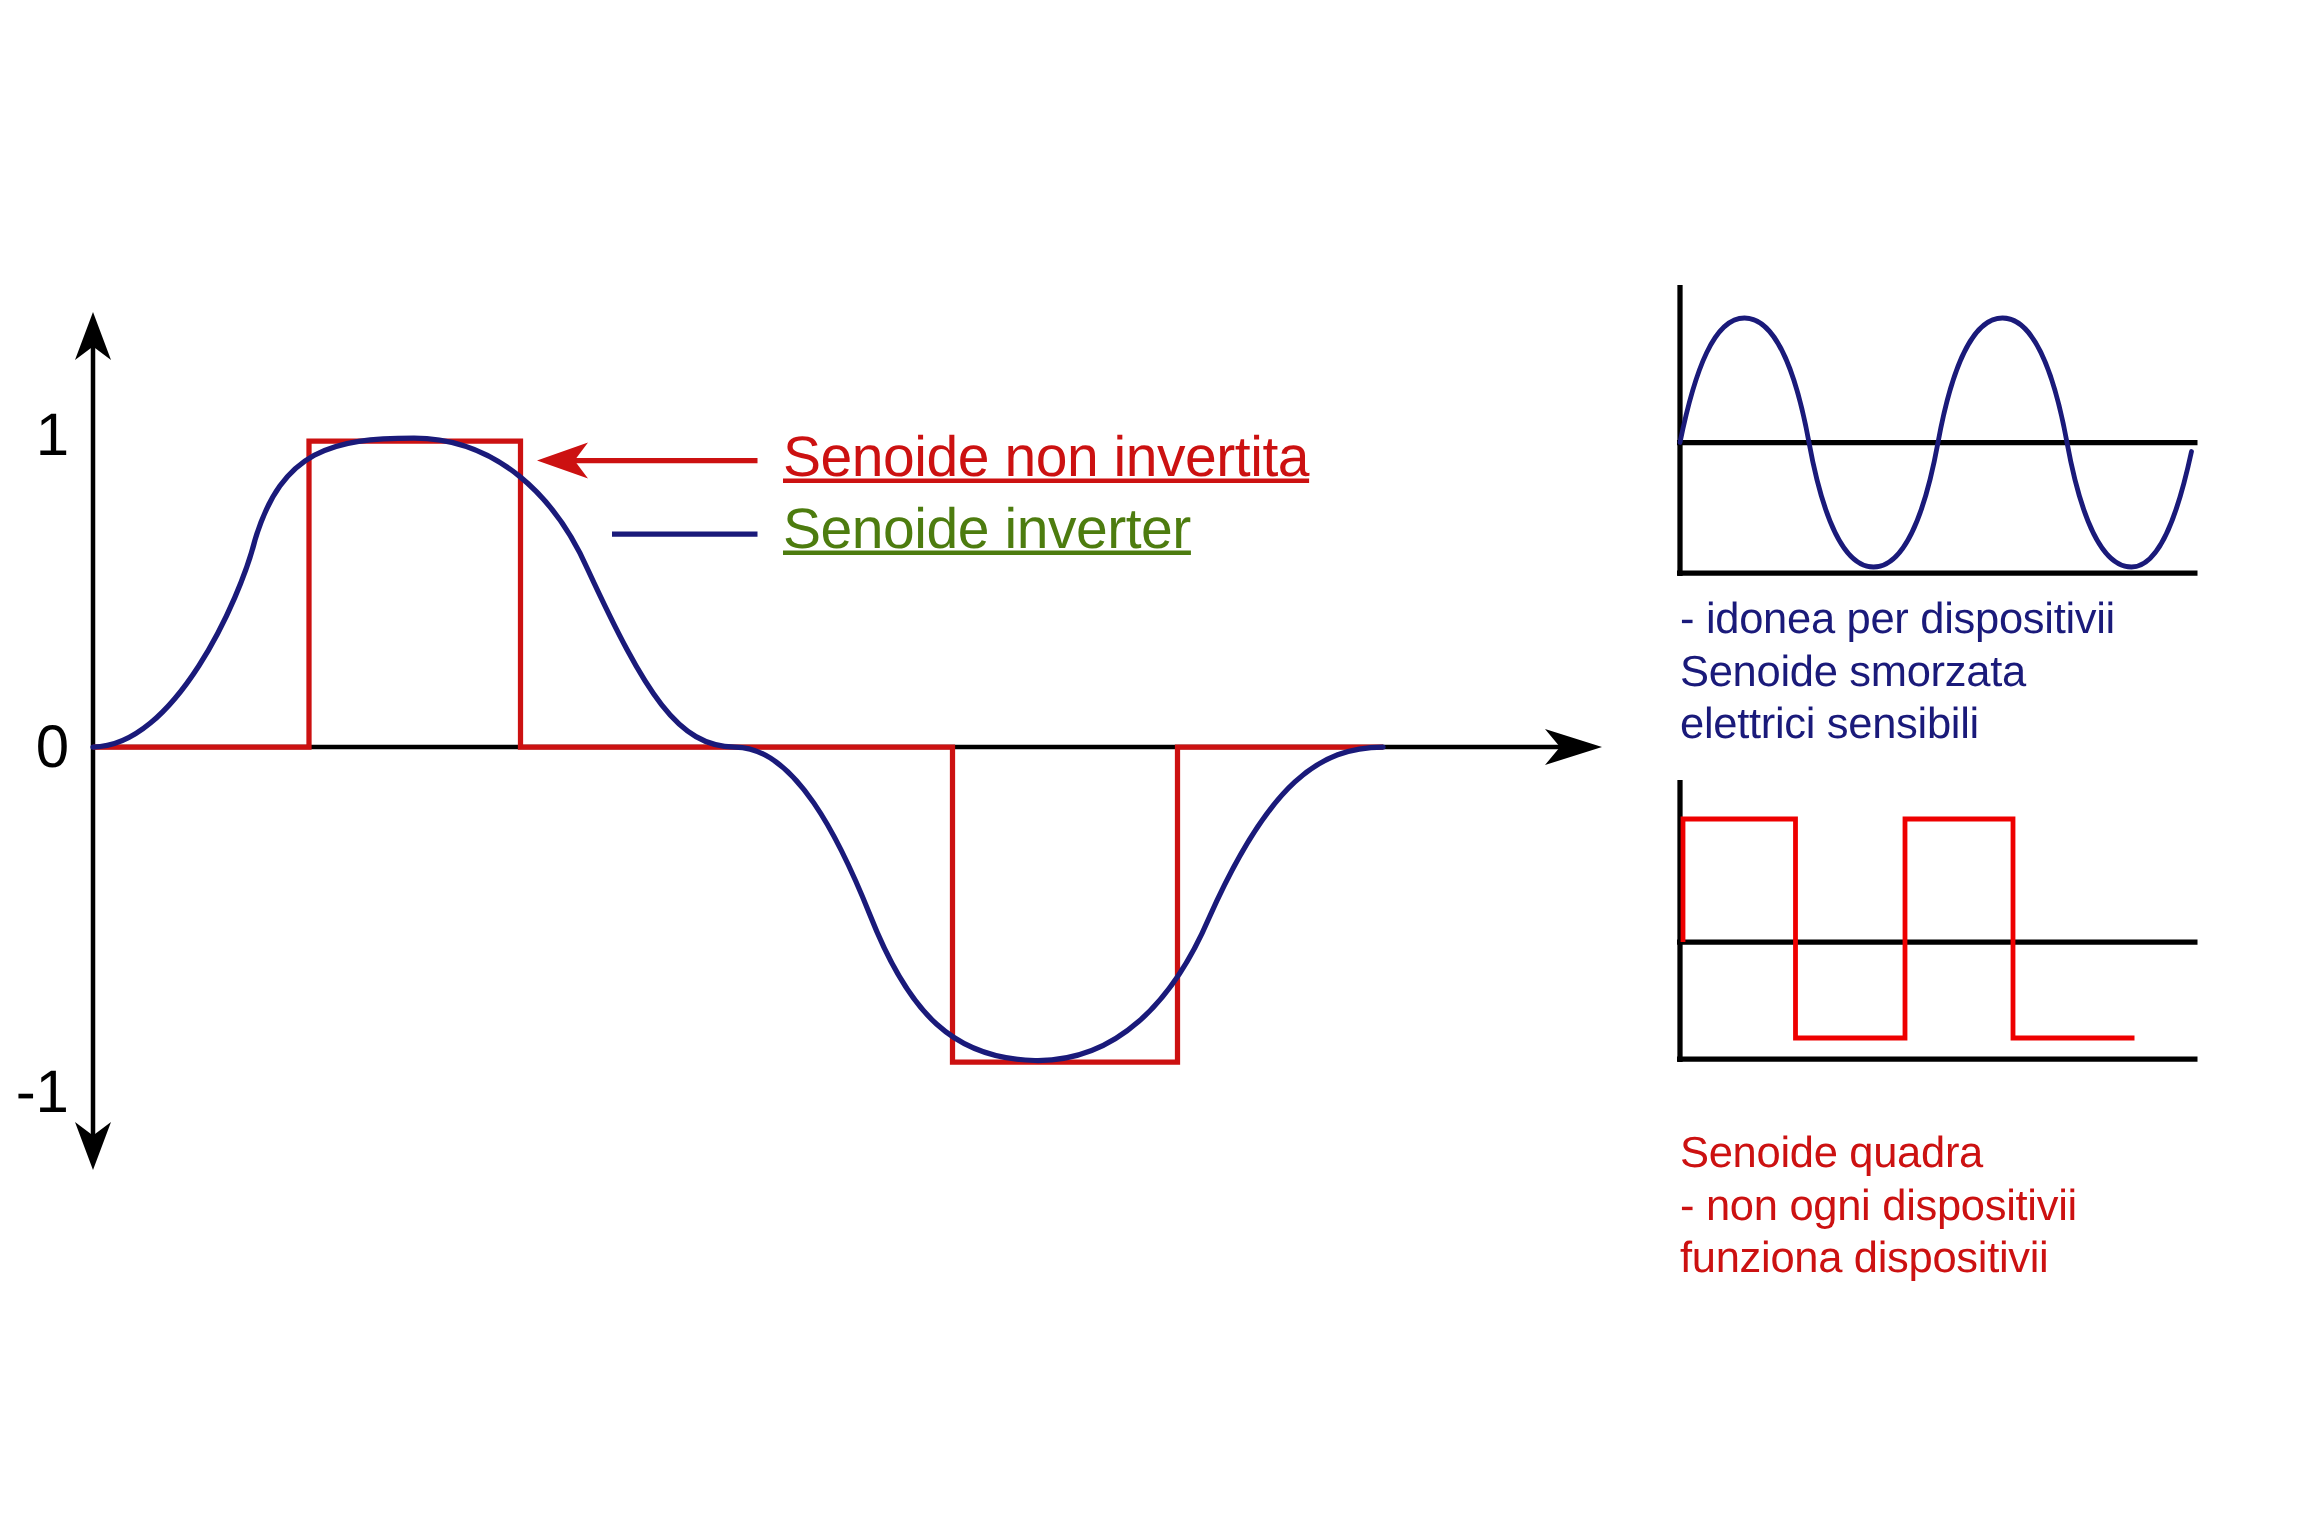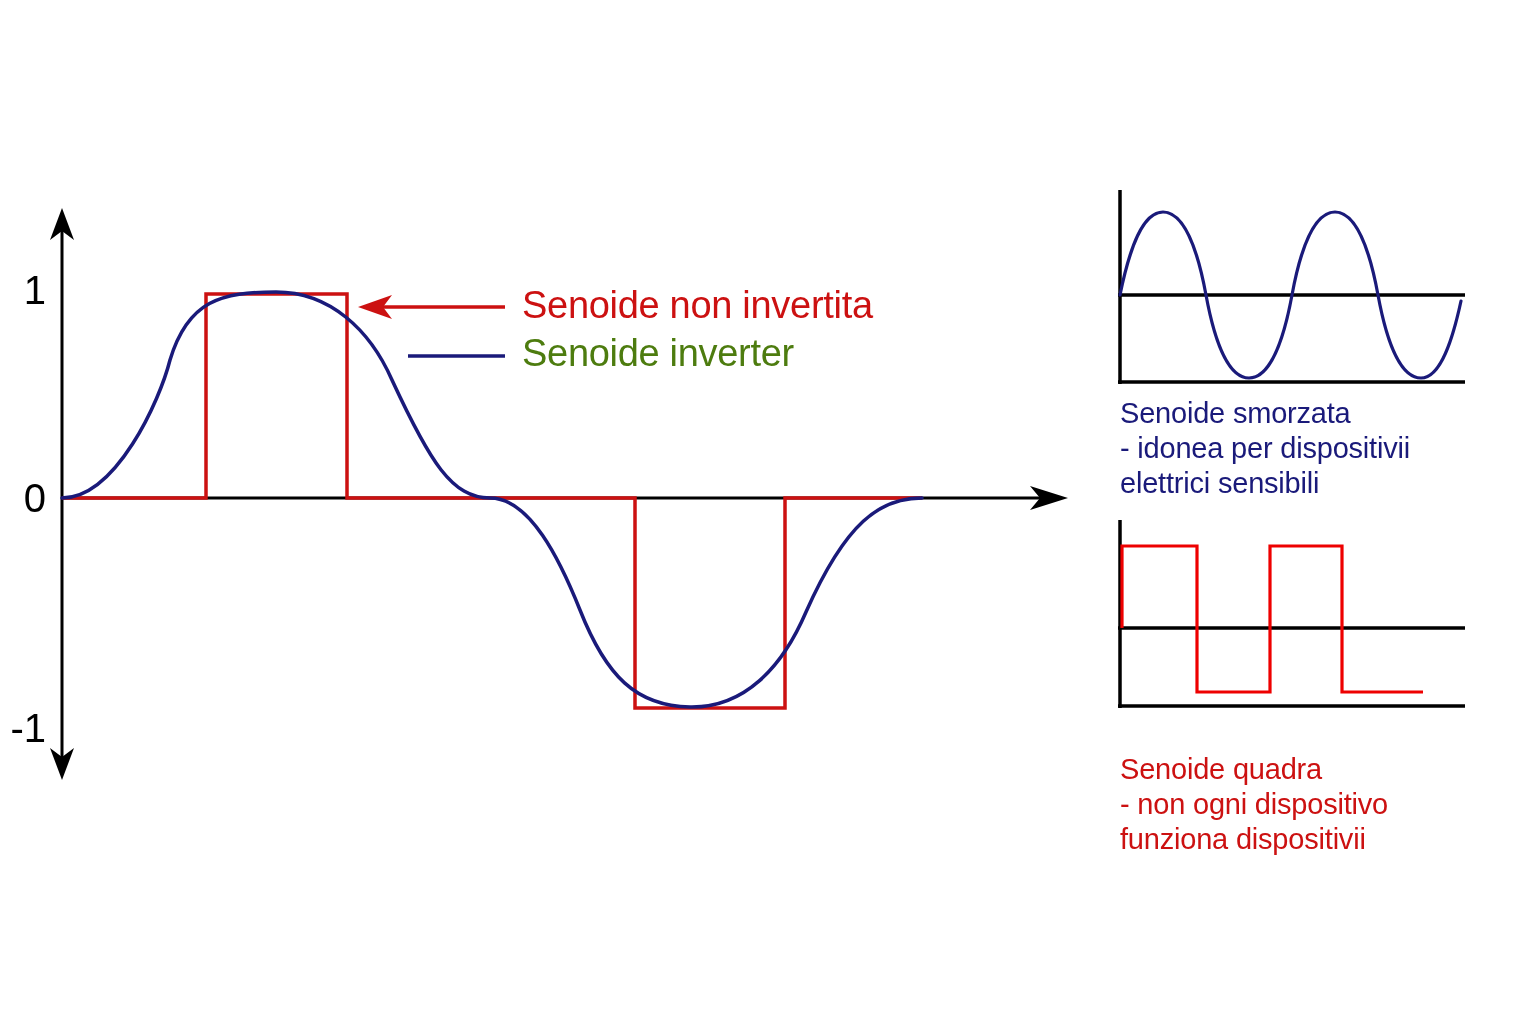--- a/index.html
+++ b/index.html
@@ -20,20 +20,21 @@
     background: #ffffff;
   }
   svg { display: block; }
   .legend-label {
     position: absolute;
     font-family: "Liberation Sans", sans-serif;
     font-size: 38px;
     font-weight: 400;
     white-space: nowrap;
     letter-spacing: -0.3px;
+    text-decoration: underline;
   }
   .legend-label.red  { color: #cc1111; }
   .legend-label.blue { color: #4d7c0f; text-align: right; }
 
   .panel-caption {
     position: absolute;
     font-family: "Liberation Sans", sans-serif;
     font-size: 29px;
     line-height: 35px;
     white-space: nowrap;
@@ -125,35 +126,35 @@
              C 78,26 92,60 101,109
              C 110,158 124,192 144,192
              C 164,192 178,158 187,109
              C 196,60 210,26 230,26
              C 250,26 264,60 273,109
              C 282,158 296,192 316,192
              C 336,192 348,152 356,115" fill="none" stroke="#1a1a7a" stroke-width="3.2" stroke-linecap="round"></path>
   </svg>
 
   <div class="panel-caption blue" style="left:1120px; top:396px;">
+    <span class="cap-line">- idonea per dispositivii</span>
     <span class="cap-line">Senoide smorzata</span>
-    <span class="cap-line">- idonea per dispositivii</span>
     <span class="cap-line">elettrici sensibili</span>
   </div>
 
   <svg width="370" height="200" style="position:absolute;left:1105px;top:518px;">
 
     <line x1="15" y1="2" x2="15" y2="190" stroke="#000000" stroke-width="3.5"></line>
 
     <line x1="13" y1="110" x2="360" y2="110" stroke="#000000" stroke-width="3.5"></line>
 
     <line x1="13" y1="188" x2="360" y2="188" stroke="#000000" stroke-width="3.5"></line>
 
     <path d="M17,110 L17,28 L92,28 L92,174 L165,174 L165,28 L237,28 L237,174 L318,174" fill="none" stroke="#ee0000" stroke-width="3.2" stroke-linejoin="miter"></path>
   </svg>
 
   <div class="panel-caption red" style="left:1120px; top:726px;margin-top:26px;">
     <span class="cap-line">Senoide quadra</span>
-    <span class="cap-line">- non ogni dispositivo</span>
+    <span class="cap-line">- non ogni dispositivii</span>
     <span class="cap-line">funziona dispositivii</span>
   </div>
 
 </div>
 
 </body></html>

